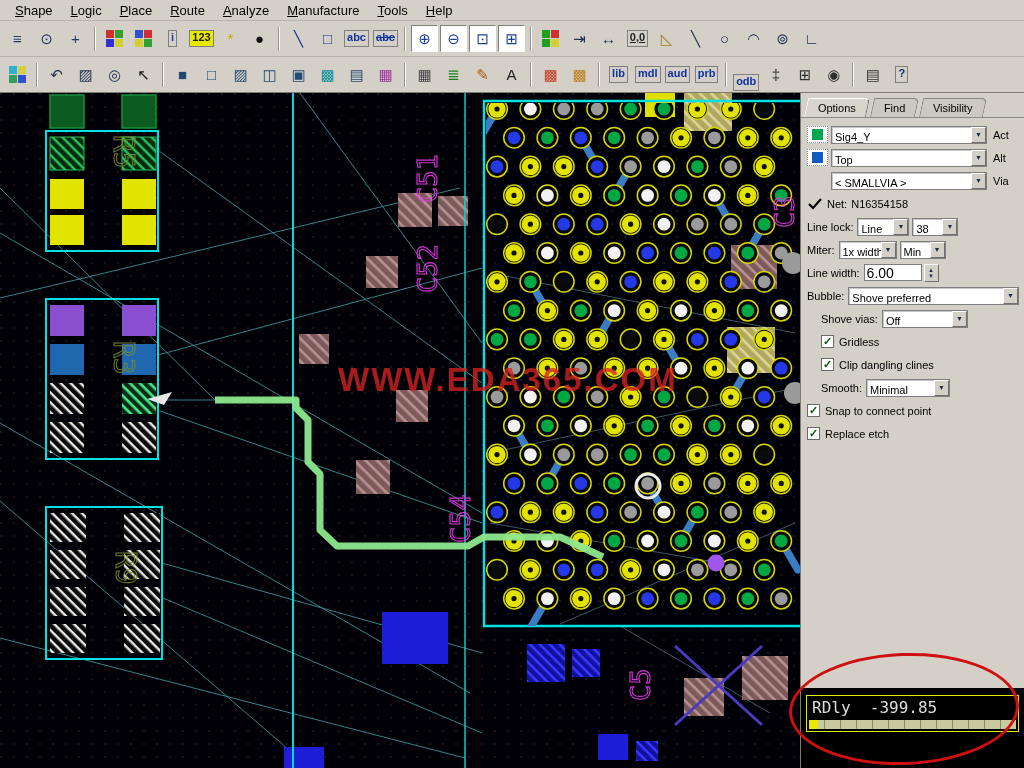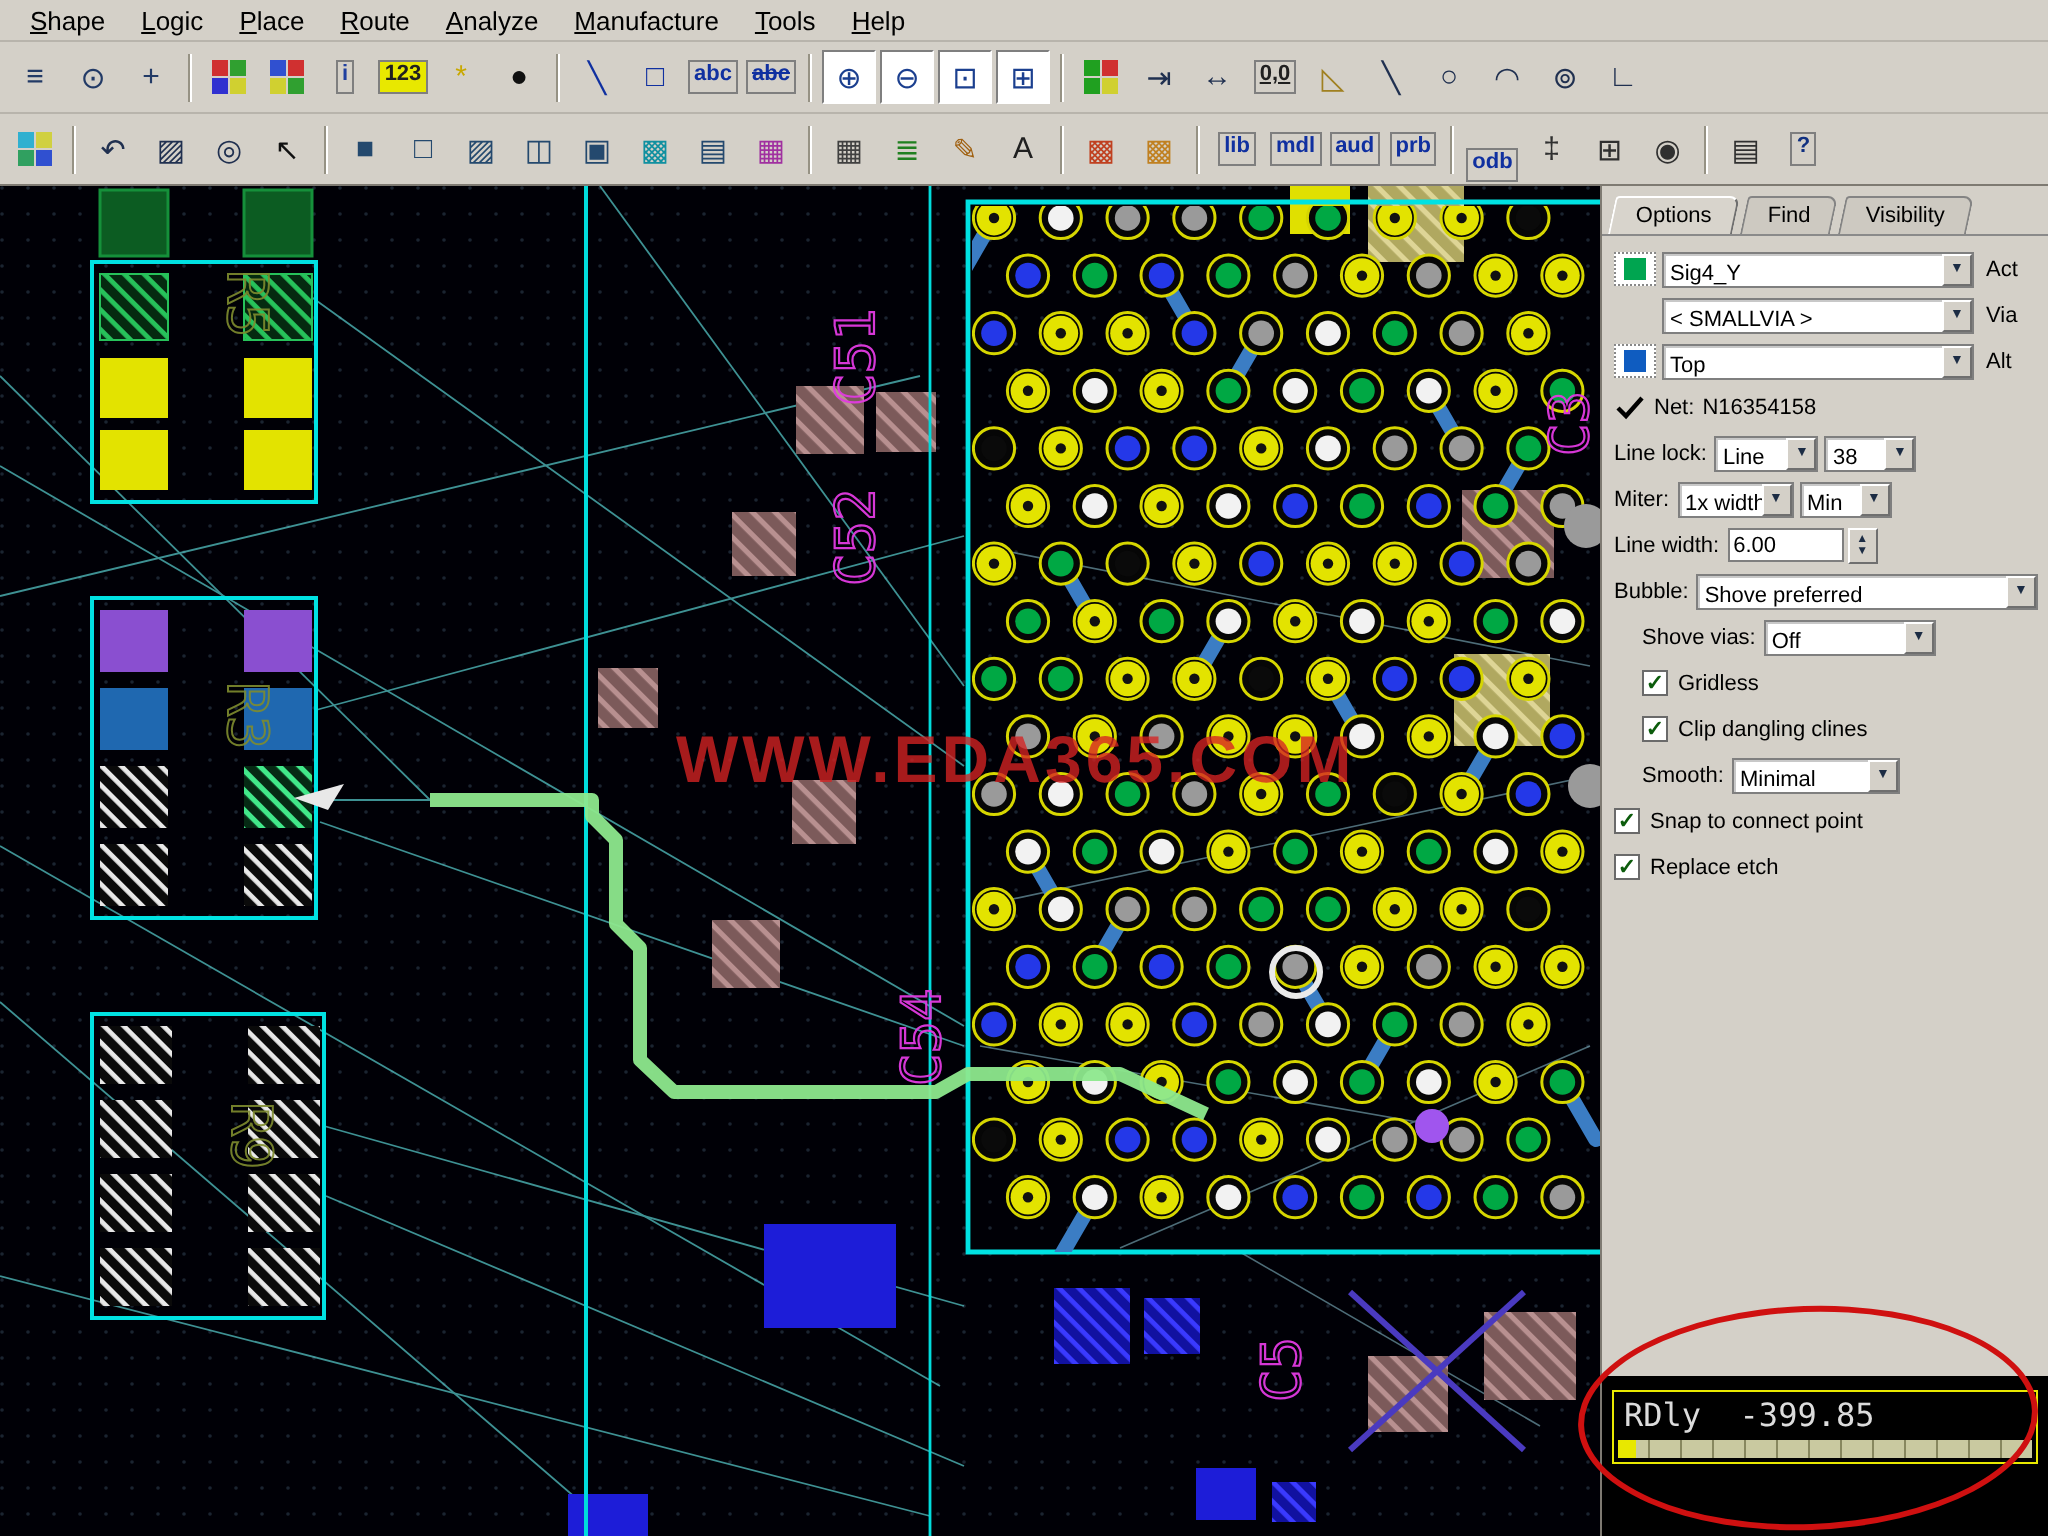--- a/index.html
+++ b/index.html
@@ -43,21 +43,21 @@
   .swatch.empty{border:none;background:none}
   .dd{height:18px;background:#fff;border:1px solid #7f7f7f;display:flex;align-items:flex-end;padding-left:3px;box-shadow:inset 1px 1px 0 #c8c8c8}
   .dd .v{flex:1;white-space:nowrap;overflow:hidden}
   .dd .db{width:15px;height:16px;background:#d4d0c8;border:1px solid;border-color:#fff #6f6f6f #6f6f6f #fff;font-size:7px;display:flex;align-items:center;justify-content:center;color:#1c2c44;flex:none}
   .grow{flex:1}
   .w52{width:52px}.w46{width:46px;margin-left:3px}.w58{width:58px}.w70{width:86px}.w84{width:84px}
   .side{width:26px;margin-left:6px}
   .plab{margin-right:4px;white-space:nowrap}
   .pval{white-space:nowrap}
   .neticon{margin-right:4px}
-  .txt{height:17px;border:1px solid #7f7f7f;font-size:11px;font-family:"Liberation Sans",sans-serif;padding:0 2px}
+  .txt{height:17px;border:1px solid #7f7f7f;font-size:14px;font-family:"Liberation Sans",sans-serif;padding:0 2px}
   .spin{width:15px;height:18px;margin-left:2px;background:#d4d0c8;border:1px solid;border-color:#fff #6f6f6f #6f6f6f #fff;display:flex;flex-direction:column;align-items:center;justify-content:center;font-size:6px;line-height:6px;color:#1c2c44}
   .cb{width:13px;height:13px;background:#fff;border:1px solid #6a6a6a;display:flex;align-items:center;justify-content:center;font-size:11px;font-weight:bold;color:#0c5c0c;margin-right:5px;flex:none}
   .cblabel{white-space:nowrap}
 
   
   .pblack{position:absolute;left:0;right:0;bottom:0;height:80px;background:#000}
   .sbox{margin:7px 5px 0 5px;border:1px solid #e8e800;background:#000;padding:2px}
   .sline{font-family:"DejaVu Sans Mono",monospace;font-size:16px;color:#dcdcdc;padding:0 3px 3px;white-space:pre}
   .sbar{height:9px;background:repeating-linear-gradient(90deg,#c9c9a0 0,#c9c9a0 15px,#87875e 15px,#87875e 16px);position:relative}
   .sbar .chip{position:absolute;left:0;top:0;width:9px;height:9px;background:#e8e800;display:block}
@@ -840,36 +840,36 @@
           <span class="swatch">
               <b style="background: rgb(0, 165, 80);"></b>
             </span>
           <div class="dd grow">
             <span class="v">Sig4_Y</span>
             <span class="db">▼</span>
           </div>
           <span class="side">Act</span>
         </div>
         <div class="prow">
-          <span class="swatch empty"></span>
-          <div class="dd grow">
-            <span class="v">&lt; SMALLVIA &gt;</span>
-            <span class="db">▼</span>
-          </div>
-          <span class="side">Via</span>
-        </div>
-        <div class="prow">
           <span class="swatch">
               <b style="background: rgb(15, 92, 192);"></b>
             </span>
           <div class="dd grow">
             <span class="v">Top</span>
             <span class="db">▼</span>
           </div>
           <span class="side">Alt</span>
+        </div>
+        <div class="prow">
+          <span class="swatch empty"></span>
+          <div class="dd grow">
+            <span class="v">&lt; SMALLVIA &gt;</span>
+            <span class="db">▼</span>
+          </div>
+          <span class="side">Via</span>
         </div>
         <div class="prow">
           <svg class="neticon" width="16" height="12">
             <polyline points="2,6 6,10 14,1" fill="none" stroke="#000" stroke-width="2.2"></polyline>
           </svg>
           <span class="plab">Net:</span>
           <span class="pval">N16354158</span>
         </div>
         <div class="prow">
           <span class="plab">Line lock:</span>

